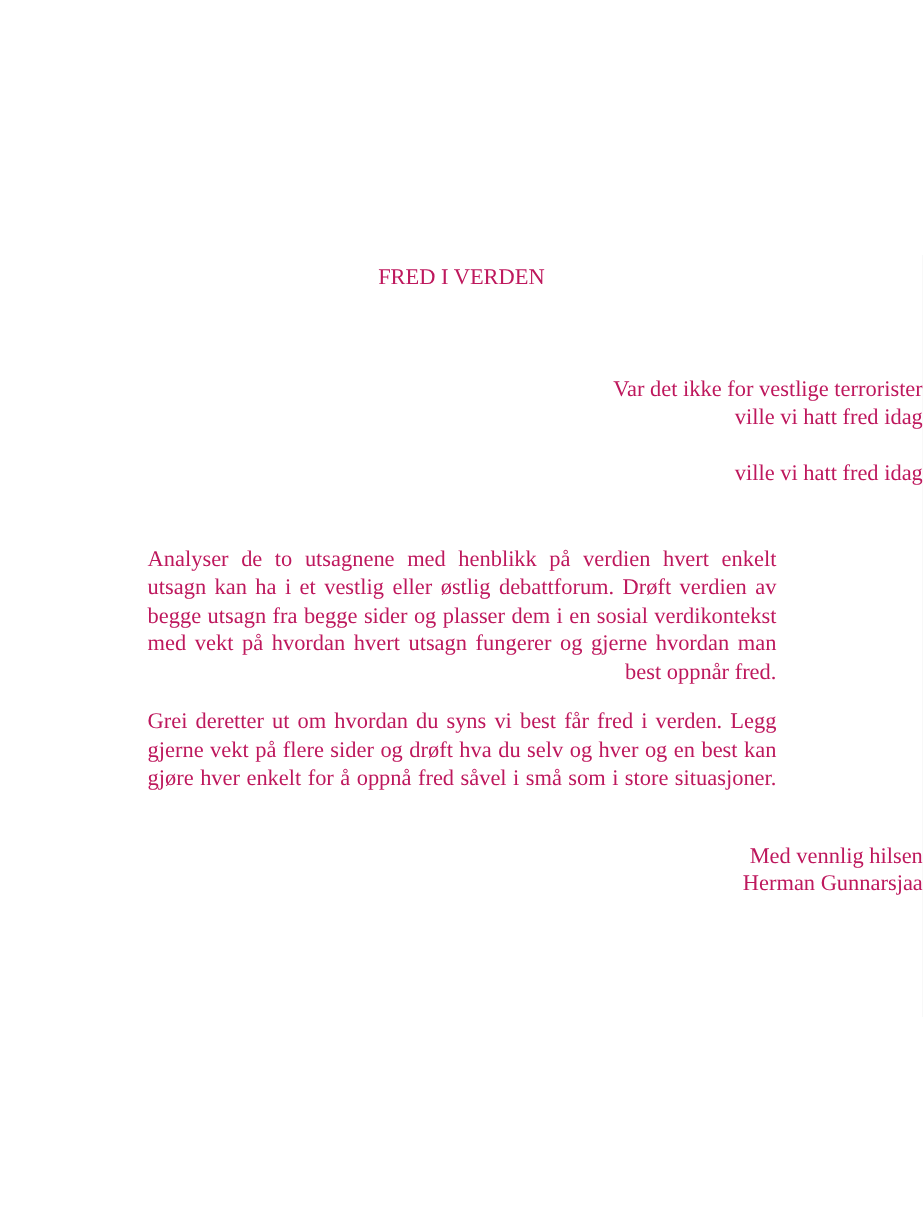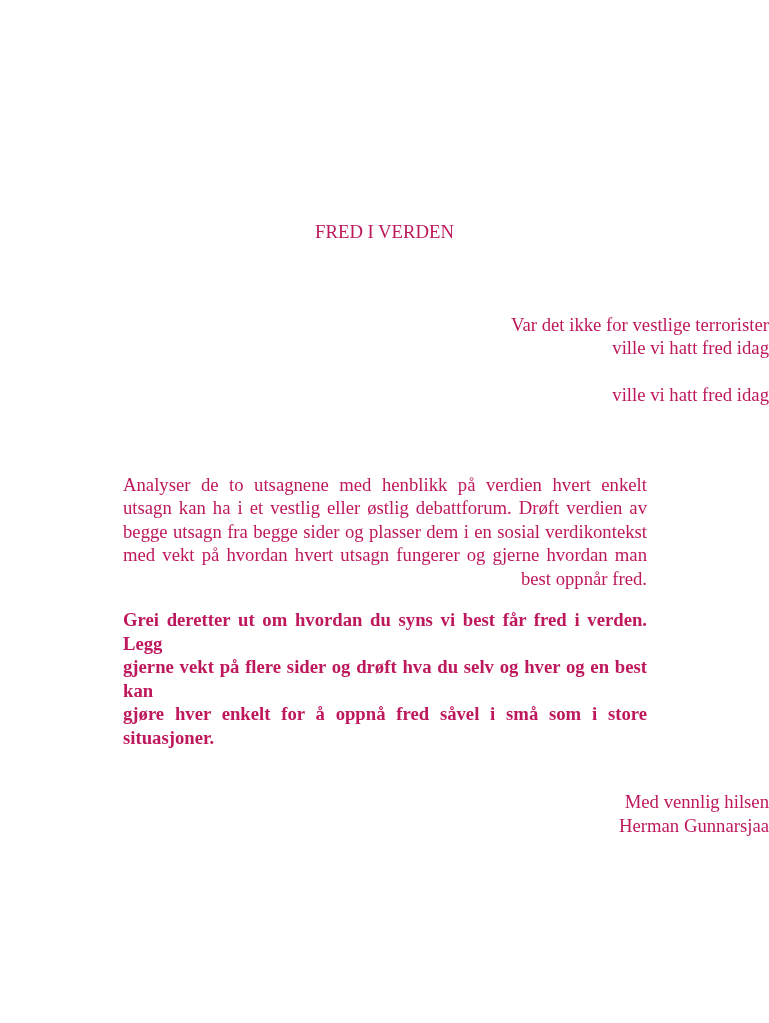--- a/index.html
+++ b/index.html
@@ -28,22 +28,22 @@
     margin-top: 69px;
     margin-left: 255px;
   }
   .verse-stanza + .verse-stanza {
     margin-top: 23.5px;
   }
   .body-block {
     margin-left: 123px;
     width: 524px;
   }
-  .para-1 { margin-top: 66px; }
-  .para-2 { margin-top: 18px; font-weight: bold; }
+  .para-1 { margin-top: 48px; }
+  .para-2 { margin-top: 18px; }
   .jline {
     text-align: justify;
     text-align-last: justify;
   }
   .lline {
     text-align: right;
   }
   .signature-block {
     margin-top: 41px;
     margin-left: 53px;

